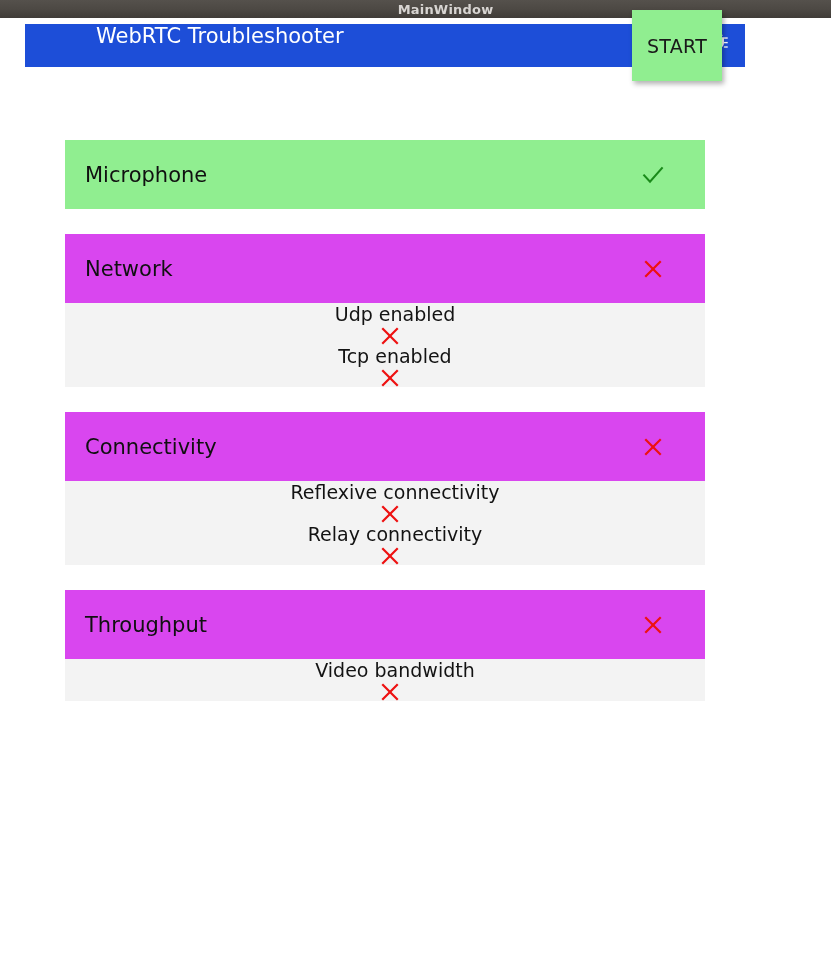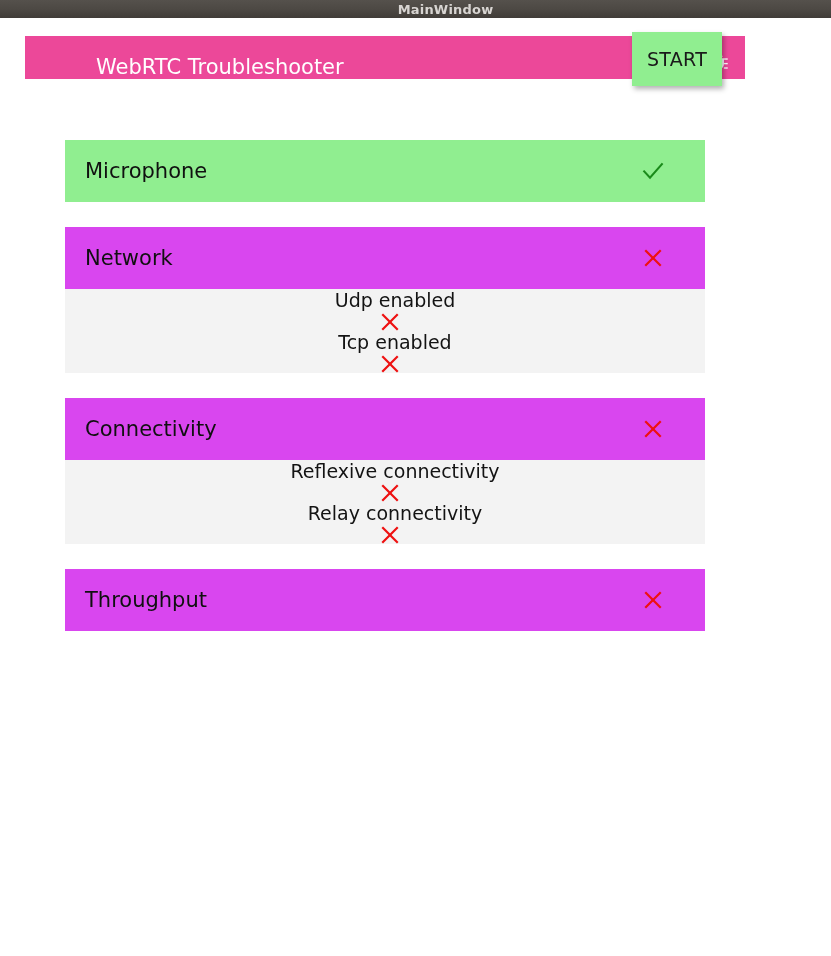--- a/index.html
+++ b/index.html
@@ -31,27 +31,27 @@
     color: #d8d5d2;
     font-size: 13px;
     font-weight: bold;
     font-family: "DejaVu Sans", "Liberation Sans", sans-serif;
     letter-spacing: 0.2px;
   }
 
   
   .appbar {
     position: absolute;
-    top: 36px;
+    top: 24px;
     left: 25px;
     width: 720px;
     height: 43px;
-    background: #ec4899;
-    display: flex;
-    align-items: flex-end;
+    background: #1d4ed8;
+    display: flex;
+    align-items: flex-start;
   }
   .app-title {
     color: #ffffff;
     font-size: 21px;
     margin-left: 71px;
     font-weight: normal;
     white-space: nowrap;
   }
   .appbar-spacer { flex: 1 1 auto; }
 
@@ -82,23 +82,23 @@
     height: 2px;
     width: 100%;
     background: #ffffff;
     border-radius: 1px;
   }
 
   
   .start-btn {
     position: absolute;
     left: 632px;
-    top: 32px;
+    top: 10px;
     width: 90px;
-    height: 54px;
+    height: 71px;
     background: #90ee90;
     color: #1a1a1a;
     font-size: 19px;
     display: flex;
     align-items: center;
     justify-content: center;
     border: none;
     cursor: pointer;
     box-shadow: 2px 3px 5px rgba(0,0,0,0.30);
     font-family: "DejaVu Sans", "Liberation Sans", sans-serif;
@@ -108,21 +108,21 @@
   
   .results {
     position: absolute;
     left: 65px;
     top: 140px;
     width: 640px;
   }
   .group { margin-bottom: 25px; }
 
   .group-header {
-    height: 62px;
+    height: 69px;
     display: flex;
     align-items: center;
     padding: 0 16px 0 20px;
     box-sizing: border-box;
     cursor: pointer;
   }
   .group-header.ok   { background: #90ee90; }
   .group-header.fail { background: #d946ef; }
 
   .group-title {
@@ -296,14 +296,26 @@
         <span class="spacer"></span>
         <span class="status">
           <svg viewBox="0 0 24 24" width="22" height="22">
             <g stroke="#ee1111" stroke-width="2.4" stroke-linecap="square">
               <line x1="4.4" y1="4.4" x2="19.6" y2="19.6"></line>
               <line x1="19.6" y1="4.4" x2="4.4" y2="19.6"></line>
             </g>
           </svg>
         </span>
       </div>
+      <div class="subrow">
+        <span class="sub-title">Video bandwidth</span>
+        <span class="spacer"></span>
+        <span class="status">
+          <svg viewBox="0 0 24 24" width="22" height="22">
+            <g stroke="#ee1111" stroke-width="2.4" stroke-linecap="square">
+              <line x1="4.4" y1="4.4" x2="19.6" y2="19.6"></line>
+              <line x1="19.6" y1="4.4" x2="4.4" y2="19.6"></line>
+            </g>
+          </svg>
+        </span>
+      </div>
     </div>
   </div>
 
 </body></html>

